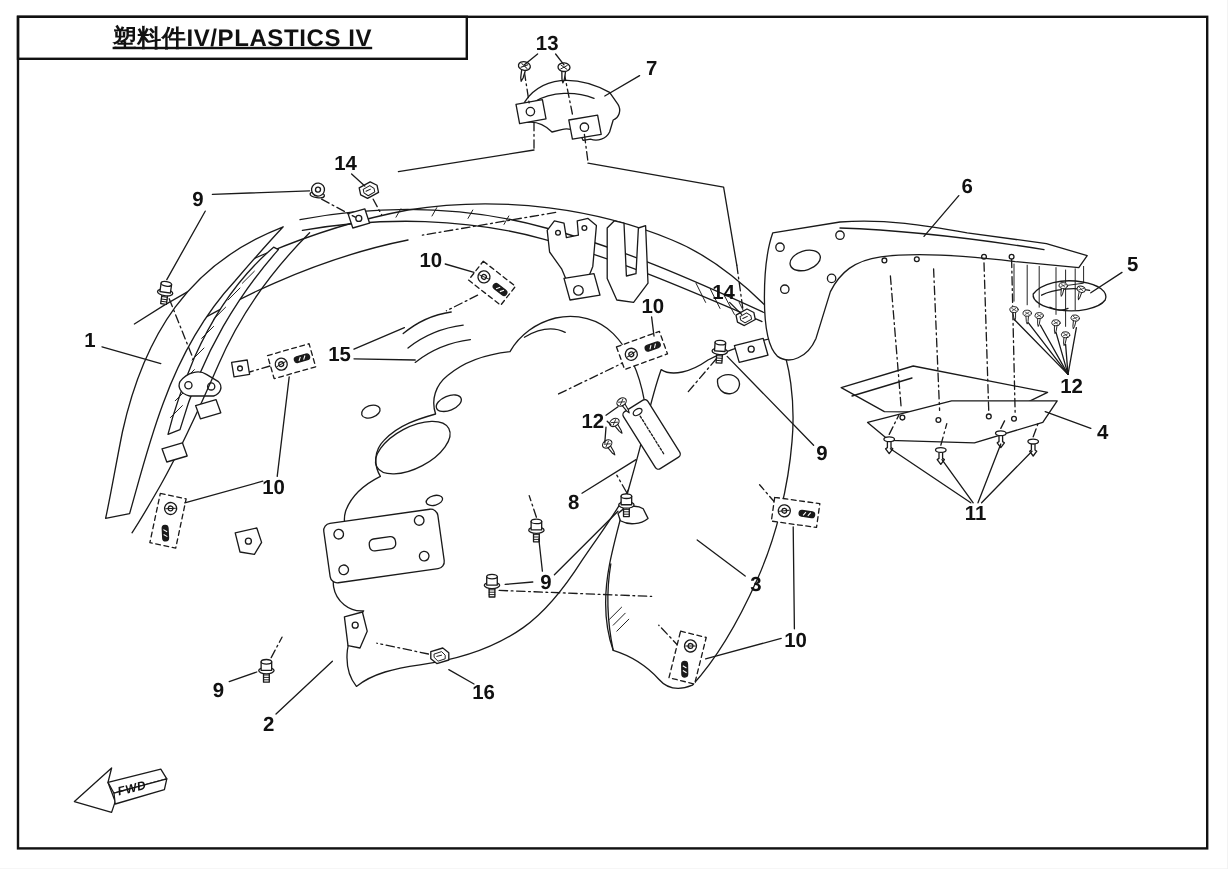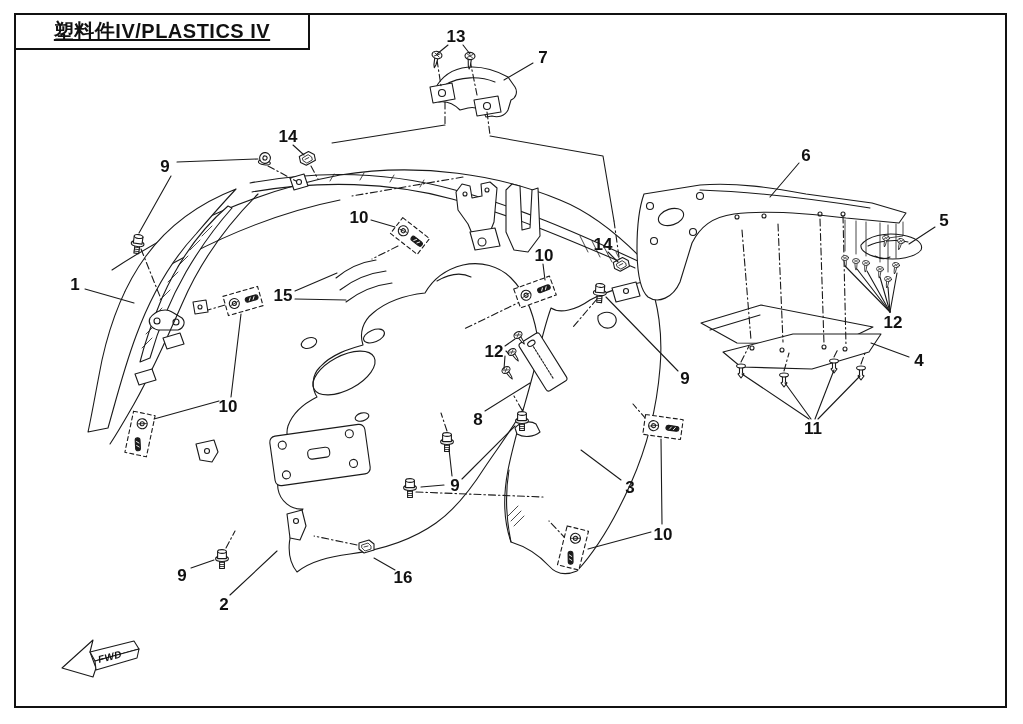--- a/index.html
+++ b/index.html
@@ -1,20 +1,20 @@
 <!DOCTYPE html>
 <html><head>
 <meta charset="utf-8">
 <style>
   html,body{margin:0;padding:0;background:#e8e8e8;}
   #page{position:relative;width:1023px;height:724px;background:#ffffff;
         font-family:"Liberation Sans","DejaVu Sans",sans-serif;overflow:hidden;}
   #outer-border{position:absolute;left:14px;top:13px;width:993px;height:695px;
         border:2px solid #111;box-sizing:border-box;}
-  #title-box{position:absolute;left:14px;top:13px;width:296px;height:37px;
+  #title-box{position:absolute;left:14px;top:13px;width:376px;height:37px;
         border:2px solid #111;box-sizing:border-box;display:flex;
         align-items:center;justify-content:center;}
   #title-box span{font-size:20px;font-weight:bold;color:#111;
         text-decoration:underline;letter-spacing:0.5px;white-space:nowrap;}
   svg{position:absolute;left:0;top:0;}
   .ln{stroke:#1a1a1a;stroke-width:1.1;fill:none;stroke-linecap:round;stroke-linejoin:round;}
   .fw{fill:#ffffff;}
   .fd{fill:#1a1a1a;}
   .dd{stroke-dasharray:7 3 1.5 3;}
   .thin{stroke-width:0.8;}

